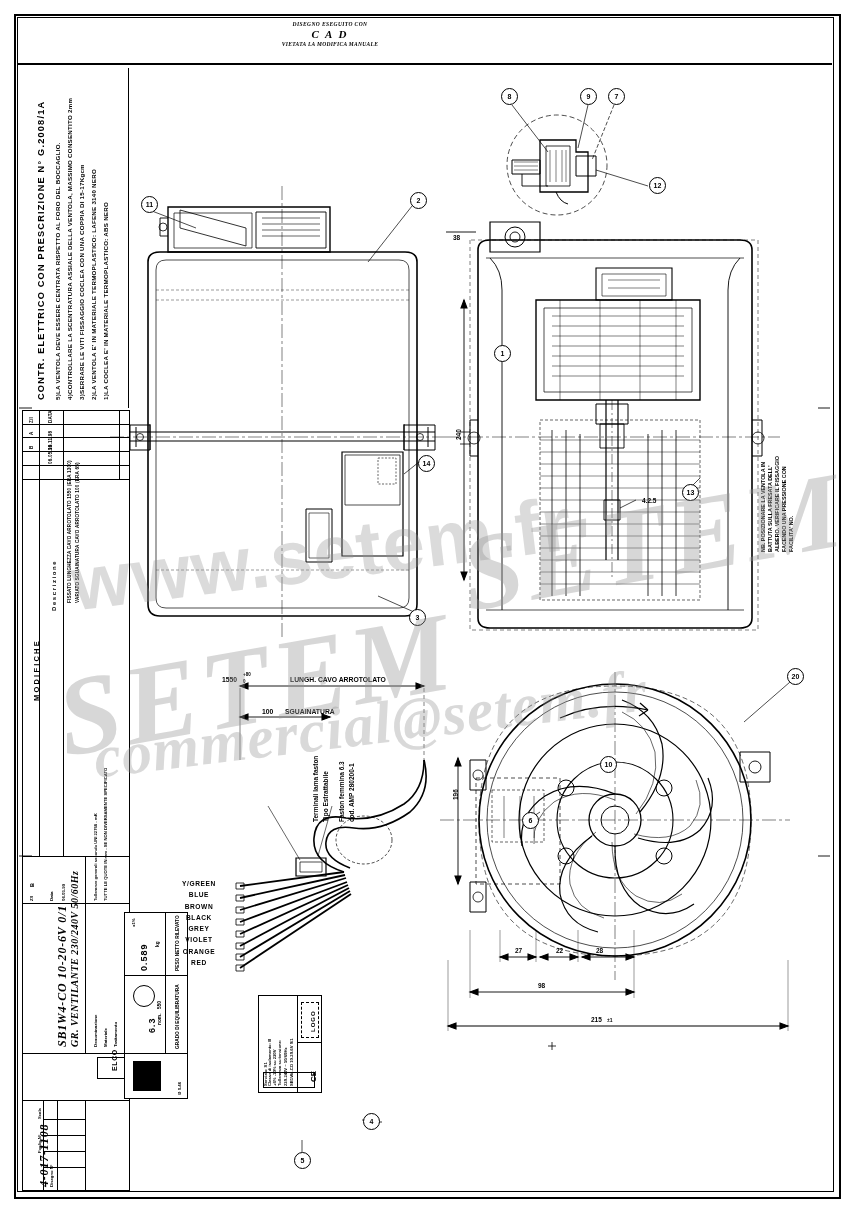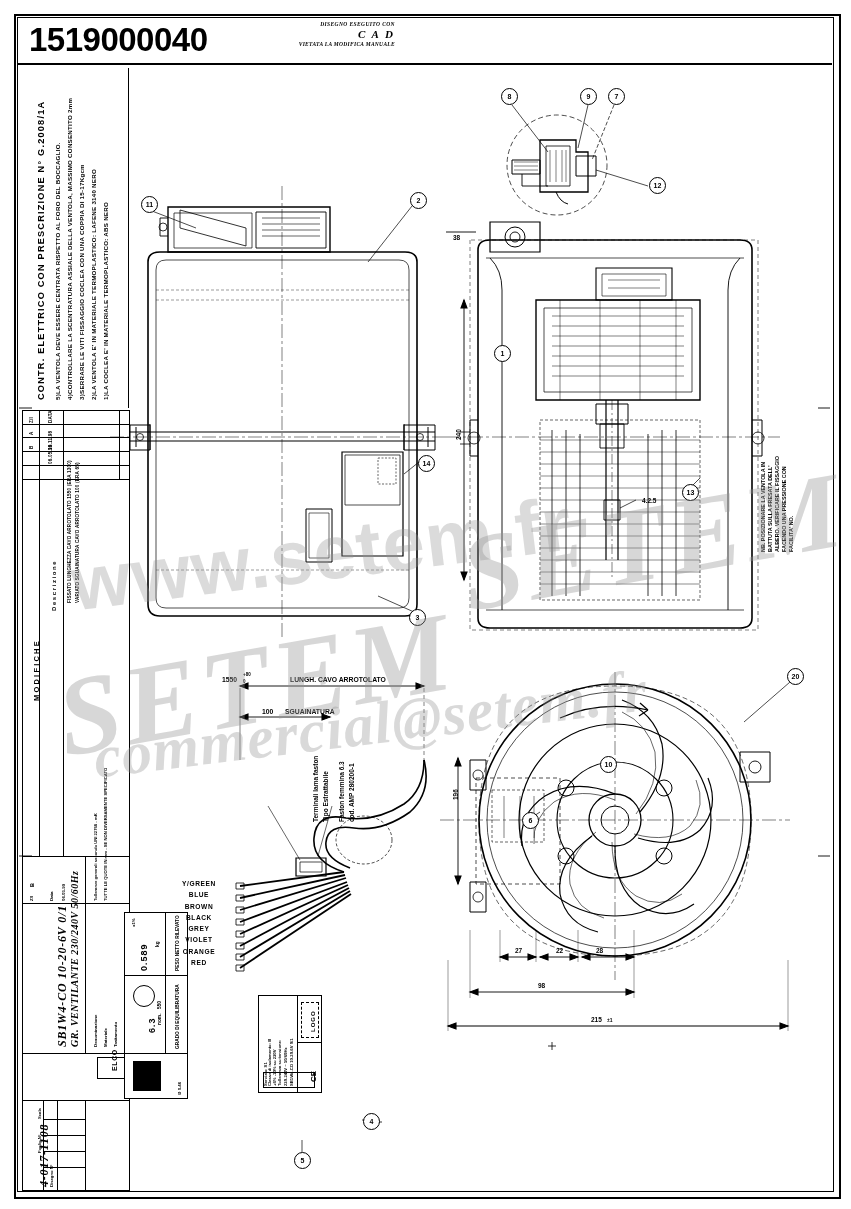--- a/index.html
+++ b/index.html
@@ -12,21 +12,21 @@
   .frame-outer{position:absolute;left:14px;top:14px;width:823px;height:1181px;
                border:2px solid #000;}
   .frame-inner{position:absolute;left:17px;top:17px;width:815px;height:1173px;
                border:1px solid #000;}
 
   
   .hdr{position:absolute;left:17px;top:17px;width:815px;height:46px;
        border-bottom:2px solid #000;}
   .hdr-num{position:absolute;left:12px;top:4px;font-size:33px;font-weight:bold;
            letter-spacing:-.5px;line-height:38px;font-family:"Liberation Sans",sans-serif;}
-  .hdr-cad{position:absolute;left:248px;top:4px;width:130px;text-align:right;
+  .hdr-cad{position:absolute;left:248px;top:4px;width:130px;text-align:center;
            font-family:"Liberation Serif",serif;font-style:italic;font-weight:bold;}
   .hdr-cad .l1{font-size:5.5px;letter-spacing:.4px;}
   .hdr-cad .l2{font-size:11px;letter-spacing:2px;margin:1px 0;}
   .hdr-cad .l3{font-size:5.5px;letter-spacing:.3px;}
 
   
   .notes{position:absolute;left:22px;top:68px;width:106px;height:340px;
          border-right:1px solid #000;}
   .vtxt{position:absolute;transform-origin:0 0;transform:rotate(-90deg);
         white-space:nowrap;font-family:"Liberation Sans",sans-serif;
@@ -106,21 +106,20 @@
 </style>
 </head>
 <body>
 
 <div class="sheet">
 
   <div class="frame-outer"></div>
   <div class="frame-inner"></div>
 
   <div class="hdr">
-    <div class="hdr-num">1519000040</div>
     <div class="hdr-cad">
       <div class="l1">DISEGNO ESEGUITO CON</div>
       <div class="l2">C A D</div>
       <div class="l3">VIETATA LA MODIFICA MANUALE</div>
     </div>
   </div>
 
   <div class="notes">
     <div class="vtxt big" style="left:14px;top:332px;">CONTR. ELETTRICO CON PRESCRIZIONE N° G.2008/1A</div>
     <div class="vtxt" style="left:32px;top:332px;">5)LA VENTOLA DEVE ESSERE CENTRATA RISPETTO AL FORO DEL BOCCAGLIO.</div>

